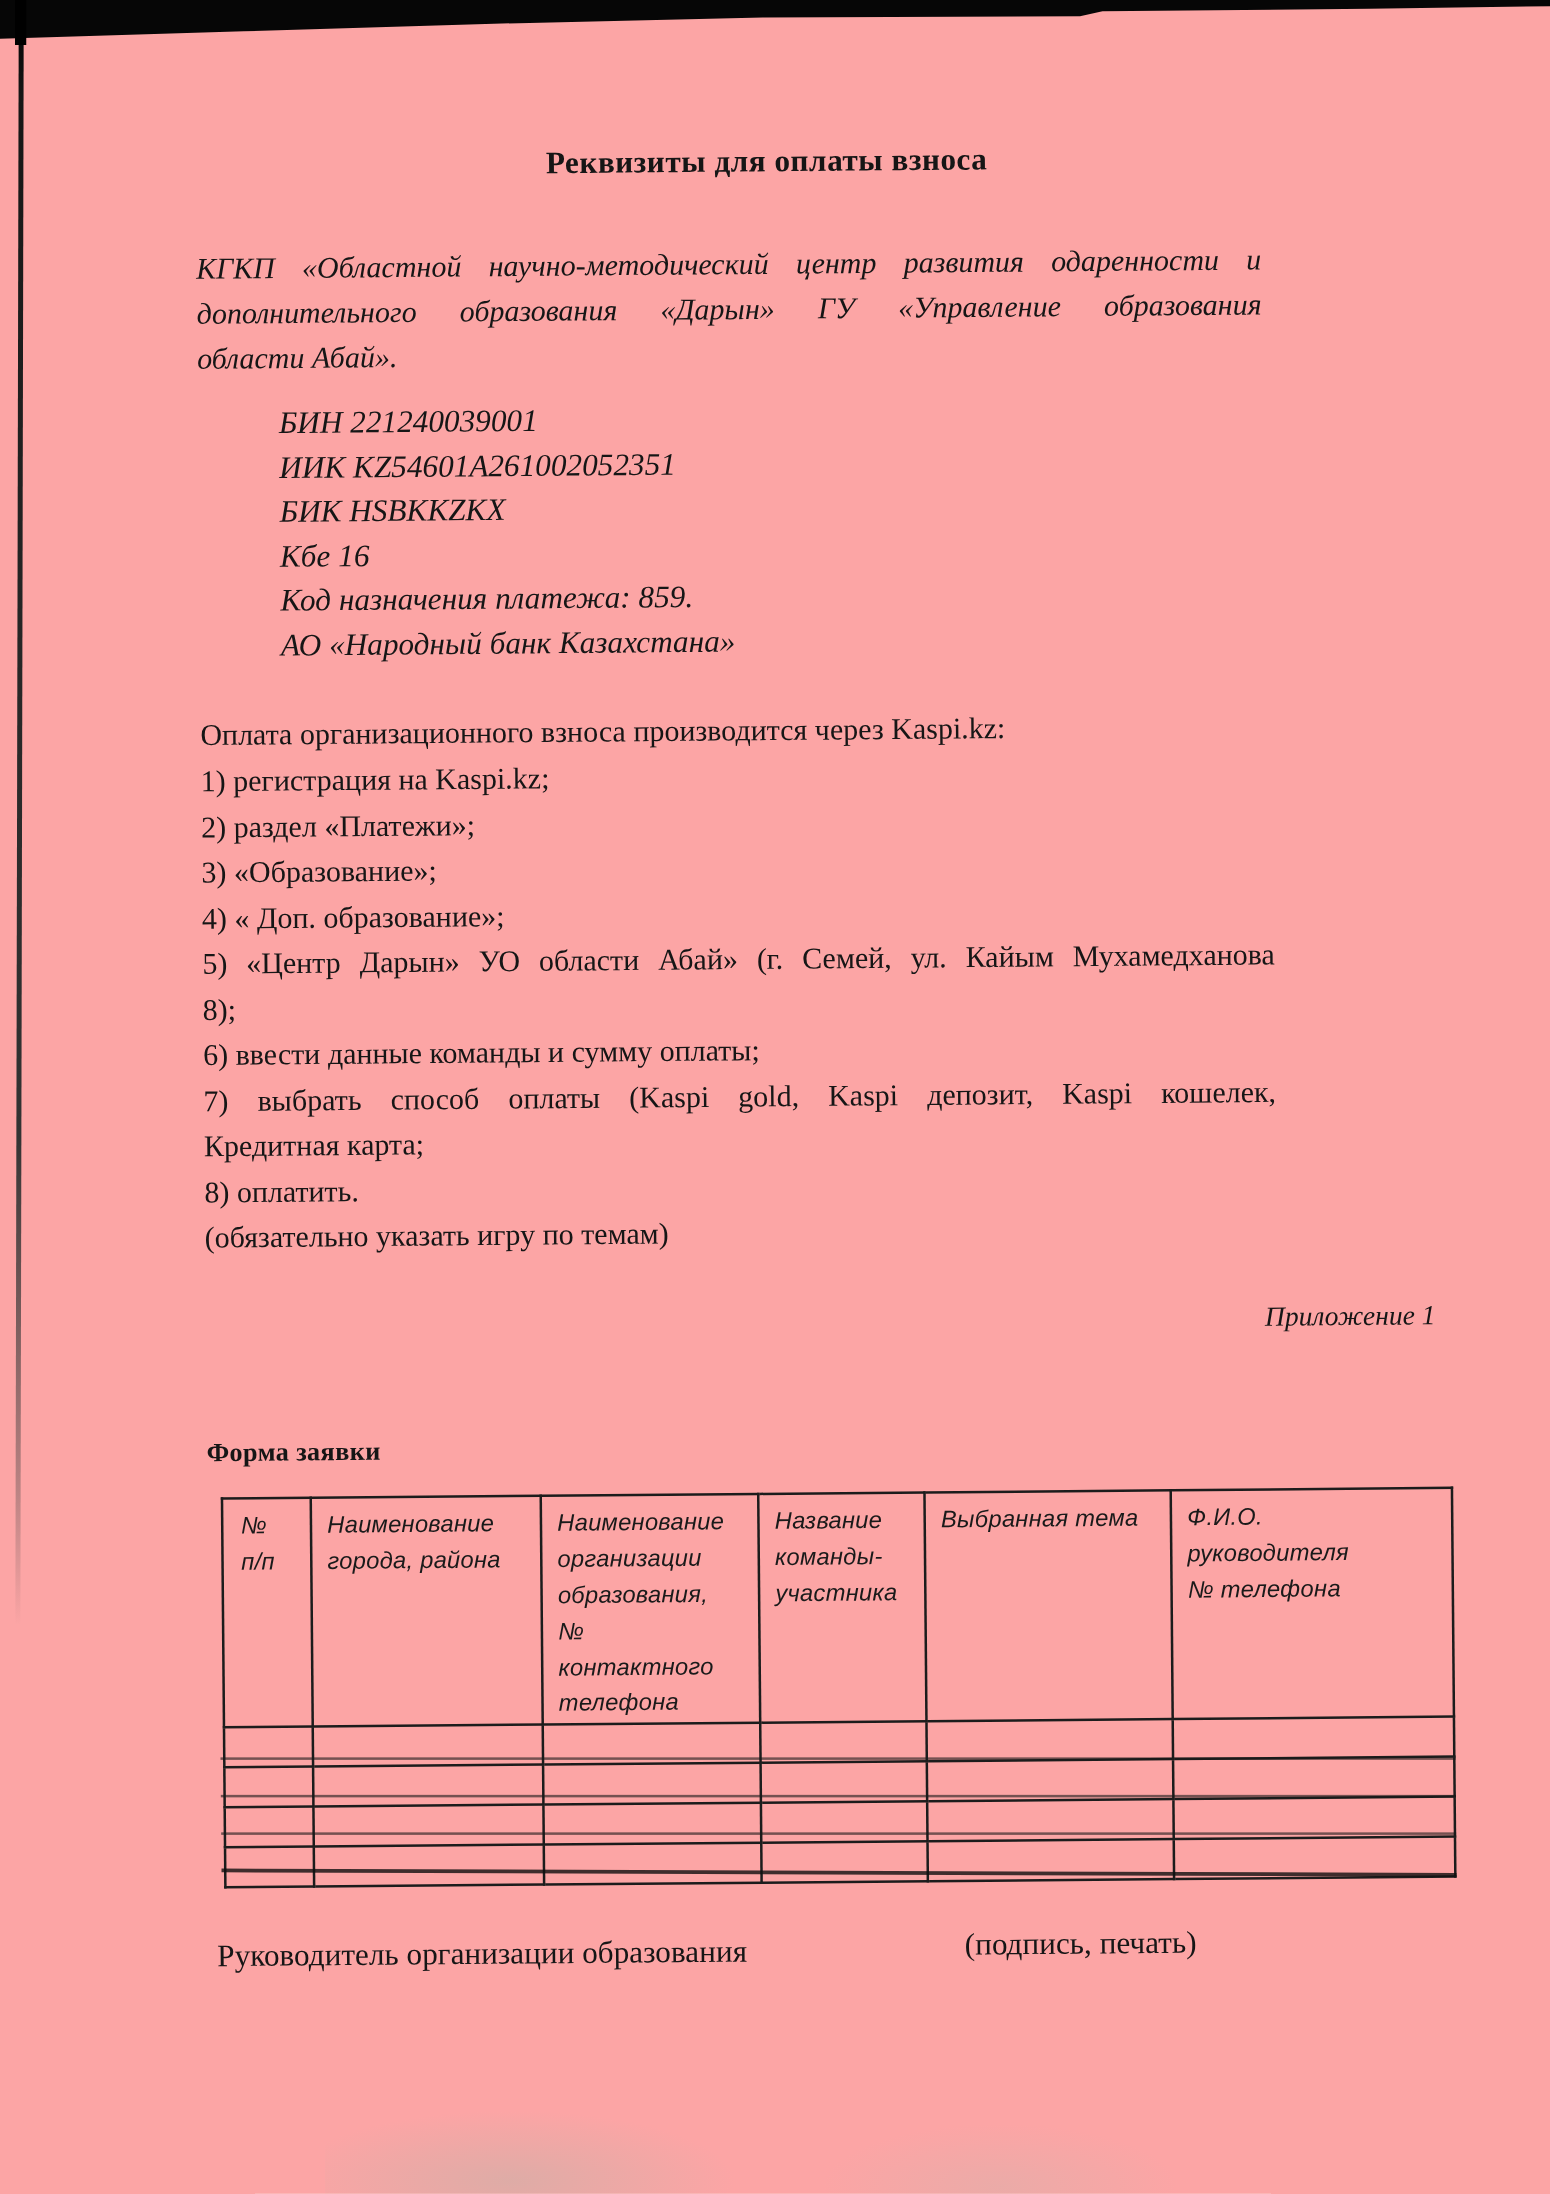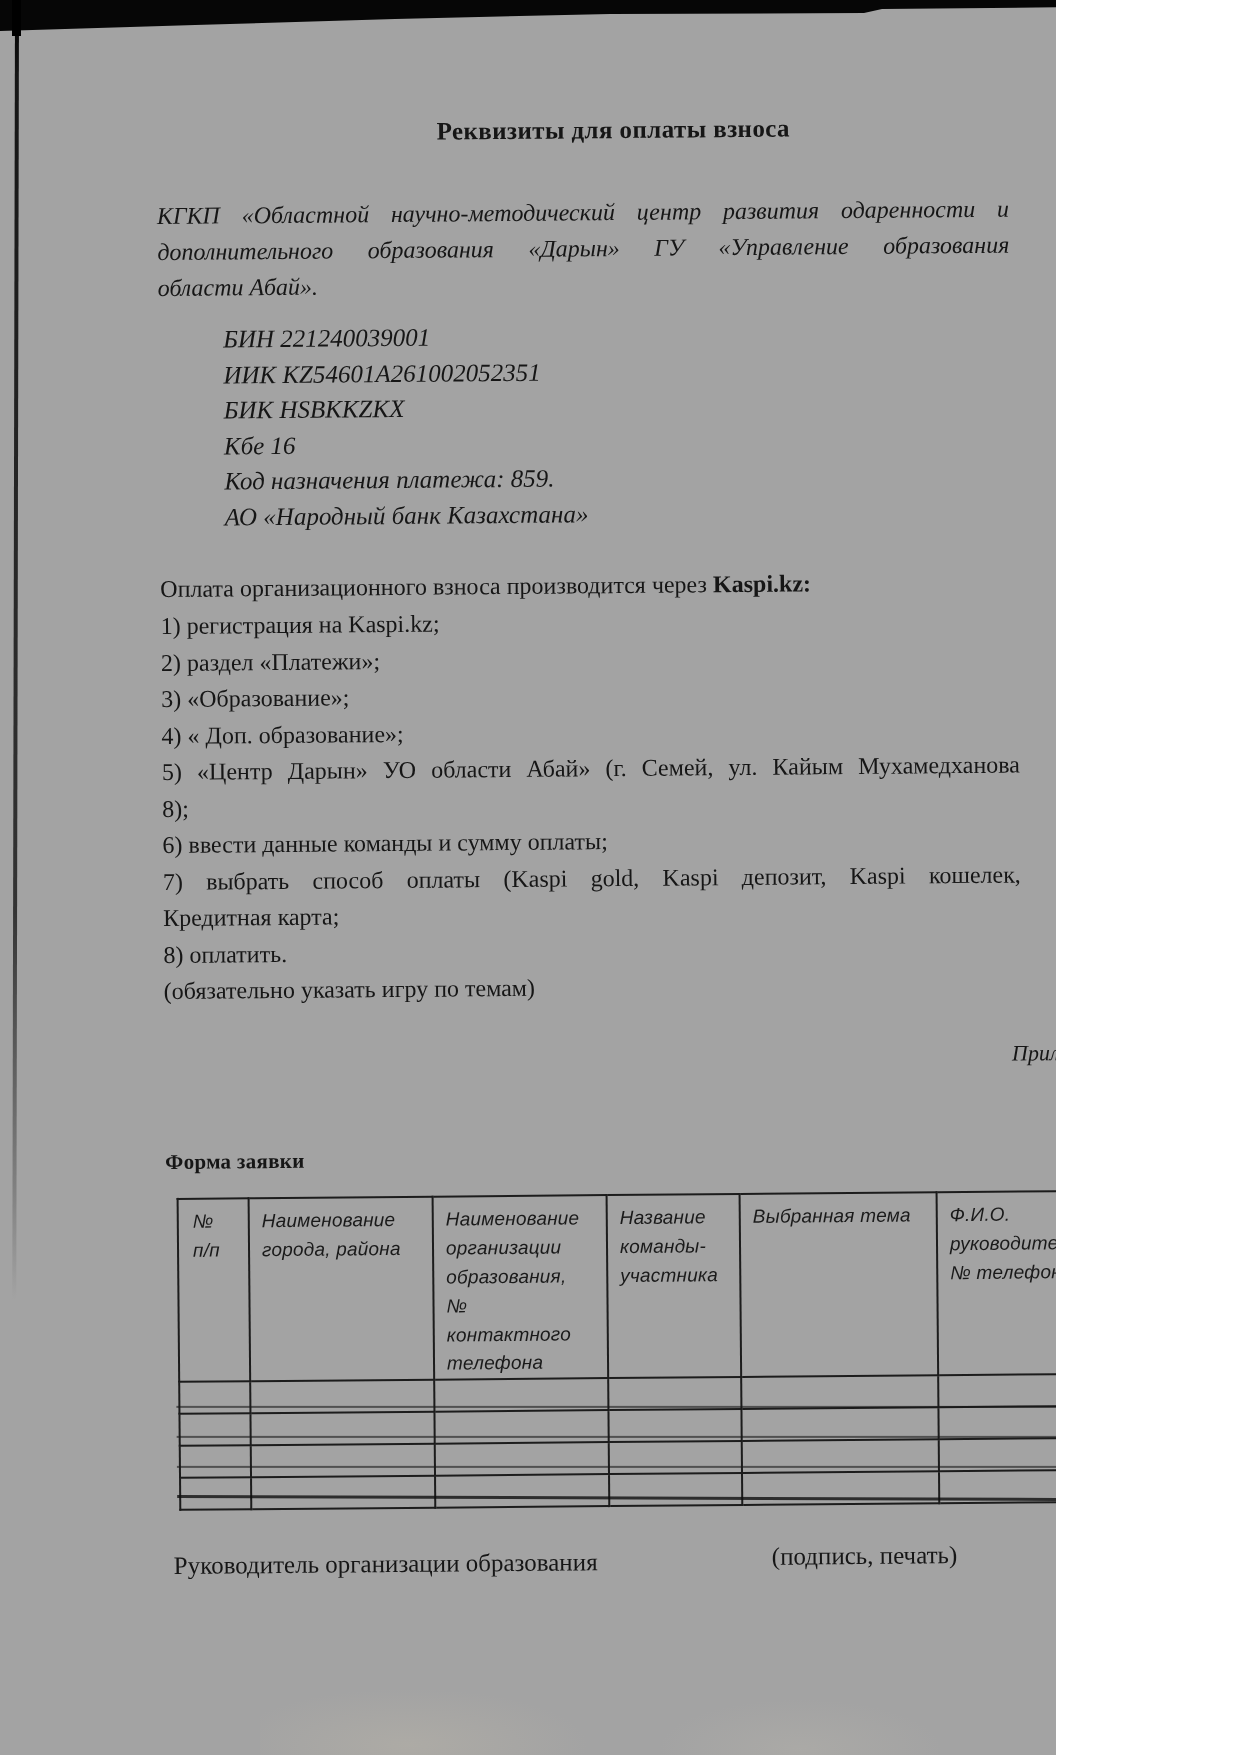--- a/index.html
+++ b/index.html
@@ -1,22 +1,22 @@
 <!DOCTYPE html>
 <html><head>
 <meta charset="utf-8">
 <style>
   html, body { margin: 0; padding: 0; }
   body { background: #ffffff; }
 
   .page {
     position: relative;
-    width: 1056px;
+    width: 1240px;
     height: 1755px;
-    background: #a3a3a3;
+    background: #fca5a5;
     overflow: hidden;
     font-family: "Liberation Serif", "DejaVu Serif", serif;
     color: #161616;
   }
 
   
   .scan-topbar { position: absolute; top: 0; left: 0; z-index: 5; }
   .scan-leftline {
     position: absolute; left: 15px; top: 0; width: 4px; height: 1300px;
     background: linear-gradient(to bottom,
@@ -54,21 +54,21 @@
 
   .bank-details {
     position: absolute; top: 318px; left: 228px;
     font-size: 25px; font-style: italic; line-height: 35.5px;
   }
 
   .kaspi-intro {
     position: absolute; top: 572px; left: 163px; width: 880px;
     font-size: 24px;
   }
-  .kaspi-intro b { font-weight: 700; }
+  .kaspi-intro b { font-weight: 400; }
 
   .steps {
     position: absolute; top: 604px; left: 163px; width: 858px;
     font-size: 24px; line-height: 36.5px;
   }
 
   .annex-label {
     position: absolute; top: 1044px; left: 0; width: 1147px;
     text-align: right; font-size: 22px; font-style: italic;
   }

